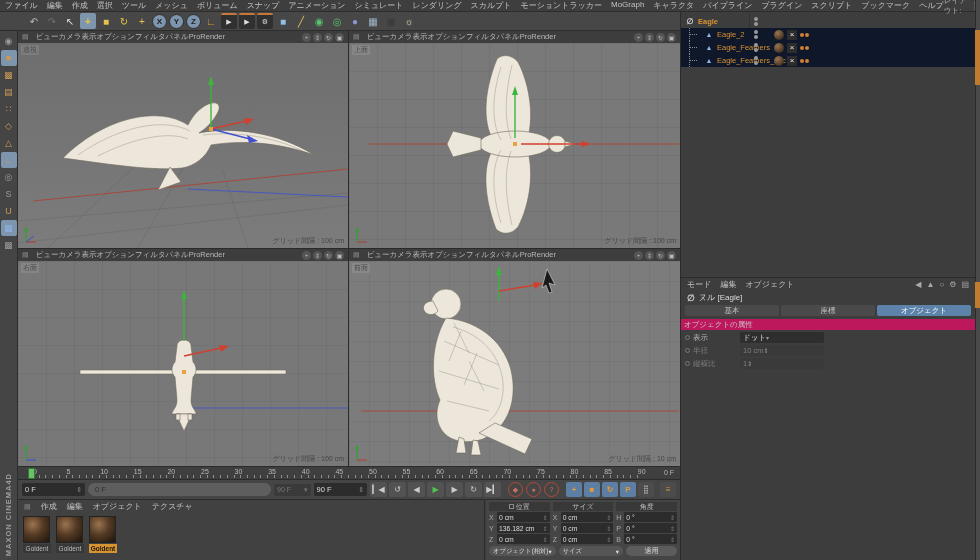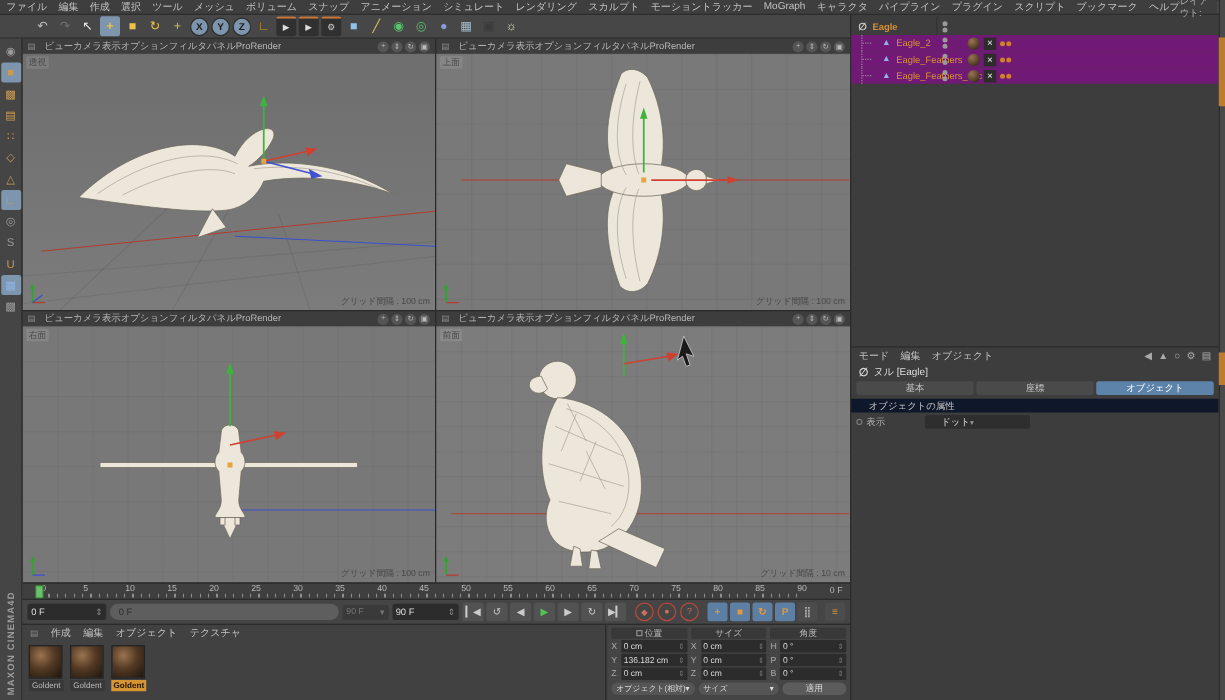--- a/index.html
+++ b/index.html
@@ -93,47 +93,47 @@
 .capply{flex:1;height:10px;background:#5c5c5c;border-radius:5px;color:#ddd;font-size:7px;display:flex;align-items:center;justify-content:center}
 
 
 .right-panel{position:absolute;left:680px;top:0;width:300px;height:560px;background:#3d3d3d;border-left:1px solid #2b2b2b;z-index:25}
 .om{position:absolute;top:0;left:0;right:5px;height:278px;border-bottom:1px solid #2b2b2b;overflow:hidden}
 .pm-right{margin-left:auto;display:flex;gap:5px;color:#aaa;font-size:8px}
 .pmi{cursor:default}
 #om-rows{position:relative;padding-top:2px}
 .om-col-div{position:absolute;left:68px;top:0;bottom:0;width:1px;background:#333}
 .om-row{position:relative;height:13px;display:flex;align-items:center;font-size:7.5px}
-.om-row.child{background:#701a75}
+.om-row.child{background:#0f172a}
 .om-icon{width:12px;text-align:center;font-size:8px;margin-left:3px}
 .om-icon.null{color:#d0d0d0;font-weight:bold}
 .om-icon.poly{color:#8fb4e3;font-size:7px}
 .om-name{color:#d79232;margin-left:2px;white-space:nowrap}
 .om-name.bold{font-weight:bold}
 .tree{width:11px;height:13px;border-left:1px dotted #8a8a8a;position:relative;margin-left:8px;flex:0 0 auto}
 .tree::after{content:"";position:absolute;top:6px;left:0;width:7px;border-top:1px dotted #8a8a8a}
 .om-toggles{position:absolute;left:73px;top:2px;display:flex;flex-direction:column;gap:1px}
 .dot{width:4px;height:4px;border-radius:50%;background:#9a9a9a}
 .om-tags{position:absolute;left:93px;display:flex;align-items:center;gap:3px}
 .tag-sphere{width:10px;height:10px;border-radius:50%;background:radial-gradient(circle at 35% 30%,#9a7450,#241a10)}
 .tag-phong{width:10px;height:10px;background:#2c2c2c;color:#eee;font-size:8px;display:flex;align-items:center;justify-content:center}
 .tag-dots{display:flex;gap:1px}
 .odot{width:4px;height:4px;border-radius:50%;background:#d08030}
 .am{position:absolute;top:278px;left:0;right:5px;bottom:0}
 .am-title{height:13px;display:flex;align-items:center;gap:4px;padding:0 6px;color:#ddd;font-size:8px}
 .am-null-icon{color:#d0d0d0;font-weight:bold;font-size:9px}
 .am-tabs{display:flex;gap:2px;padding:1px 4px}
 .am-tab{flex:1;height:11px;background:#4a4a4a;border-radius:2px;color:#c5c5c5;font-size:7.5px;display:flex;align-items:center;justify-content:center}
 .am-tab.active{background:#5d83ab;color:#fff}
-.am-section{height:11px;background:#0f172a;color:#c8c8c8;font-size:7.5px;display:flex;align-items:center;padding:0 14px;margin-top:2px}
+.am-section{height:11px;background:#be185d;color:#c8c8c8;font-size:7.5px;display:flex;align-items:center;padding:0 3px;margin-top:2px}
 #attr-rows{padding-top:1px}
 .attr-row{height:13px;display:flex;align-items:center;gap:3px;padding:0 4px}
 .adot{width:5px;height:5px;border-radius:50%;border:1px solid #777;flex:0 0 auto}
 .alabel{width:44px;color:#b2b2b2;font-size:7.5px;white-space:nowrap;overflow:hidden}
-.actrl{width:84px;height:11px;background:#2e2e2e;border-radius:2px;display:flex;align-items:center;justify-content:flex-start;padding:0 13px;font-size:7.5px;color:#ddd}
+.actrl{width:84px;height:11px;background:#2e2e2e;border-radius:2px;display:flex;align-items:center;justify-content:flex-start;padding:0 3px;font-size:7.5px;color:#ddd}
 .attr-row.disabled .alabel{color:#7d7d7d}
 .attr-row.disabled .actrl{background:#3a3a3a;color:#7d7d7d}
 .aarrow{font-size:6px;color:#999}
 .edge-strip{position:absolute;right:0;top:0;width:5px;height:560px;background:#4a4a4a;border-left:1px solid #2b2b2b;z-index:40}
 .edge-tab{position:absolute;right:0;width:5px;background:#c07c2e}
 .edge-tab.t1{top:30px;height:55px}
 .edge-tab.t2{top:282px;height:26px}
 </style>
 </head>
 <body>
@@ -696,20 +696,36 @@
       <div class="am-section">オブジェクトの属性</div>
       <div id="attr-rows">
           <div class="attr-row">
             <span class="adot"></span>
             <span class="alabel">表示</span>
             <div class="actrl">
               <span>ドット</span>
               <span class="aarrow">▾</span>
             </div>
           </div>
+          <div class="attr-row disabled">
+            <span class="adot"></span>
+            <span class="alabel">半径</span>
+            <div class="actrl">
+              <span>10 cm</span>
+              <span class="aarrow">⇕</span>
+            </div>
+          </div>
+          <div class="attr-row disabled">
+            <span class="adot"></span>
+            <span class="alabel">縦横比</span>
+            <div class="actrl">
+              <span>1</span>
+              <span class="aarrow">⇕</span>
+            </div>
+          </div>
         </div>
     </div>
   </div>
 
   <div class="edge-strip">
     <div class="edge-tab t1"></div>
     <div class="edge-tab t2"></div>
   </div>
 
 </div>

